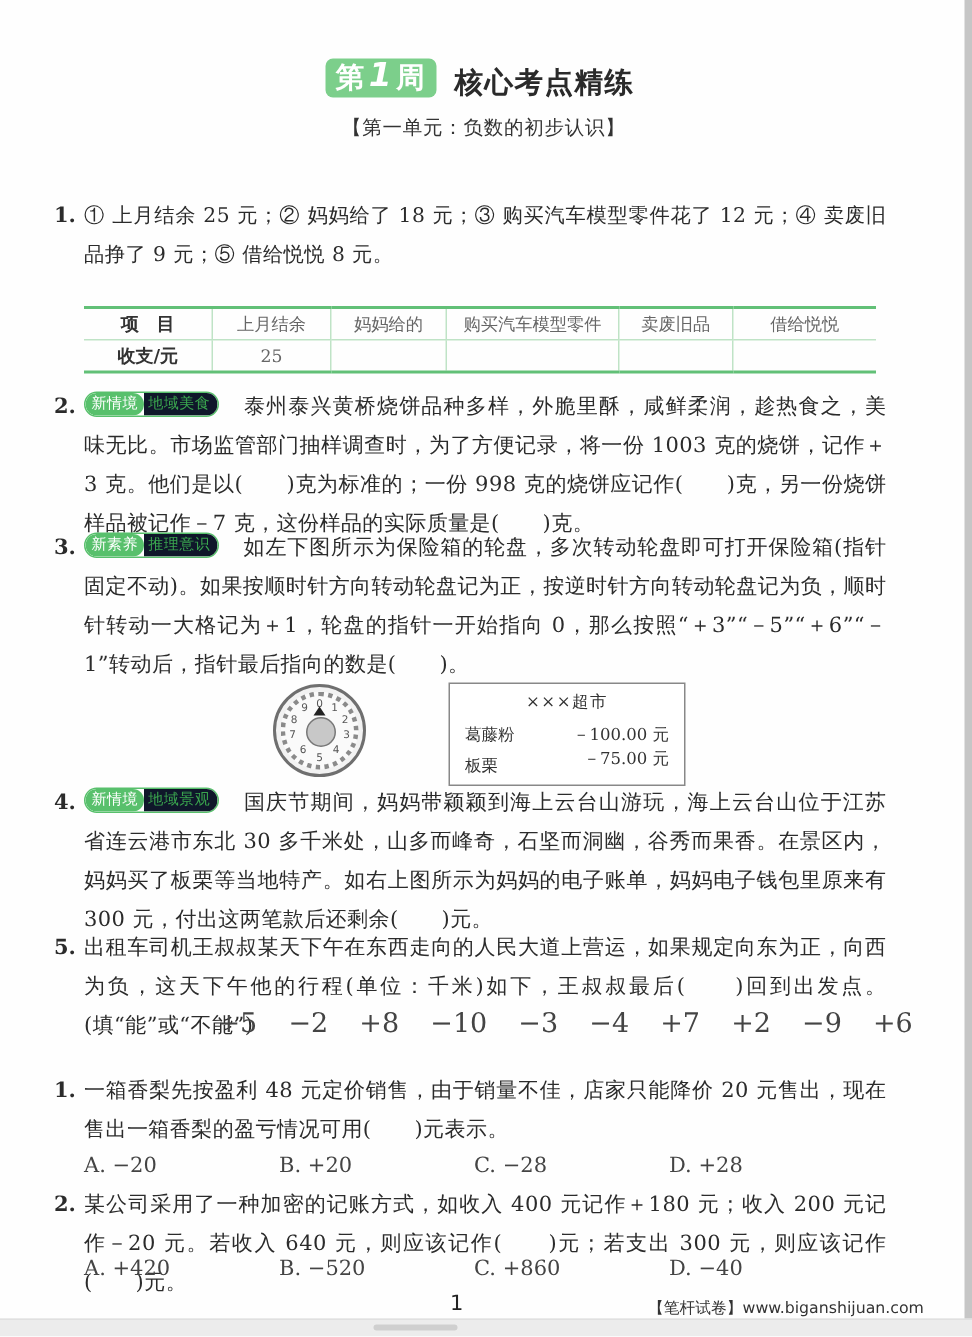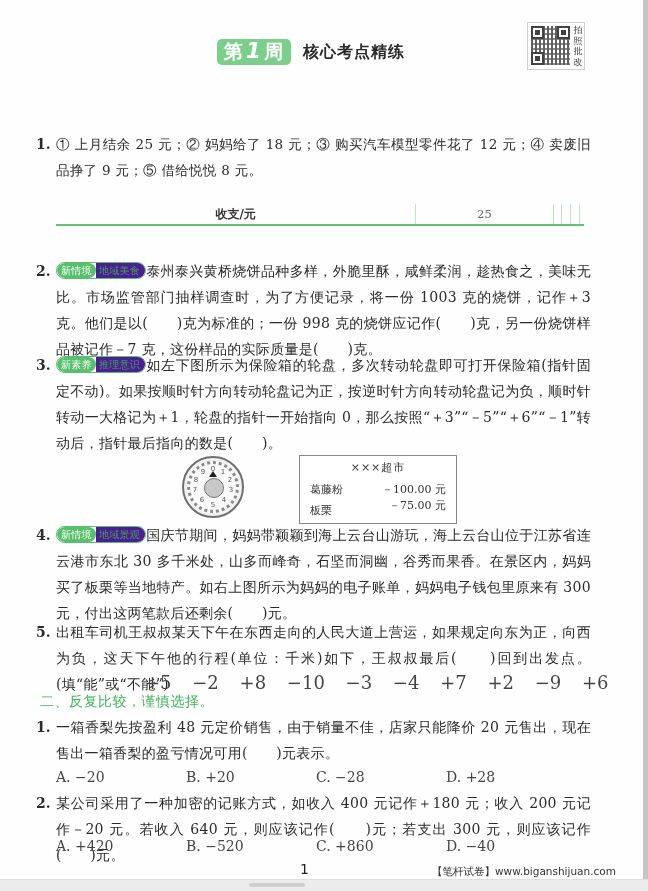--- a/index.html
+++ b/index.html
@@ -16,21 +16,21 @@
 
   .week-badge {
     position:absolute; left:217px; top:39px; width:74px; height:26px;
     background:#7ccf8b; border-radius:5px; color:#fff;
     font-family:"DejaVu Sans","Liberation Sans",sans-serif; font-weight:bold; font-size:19px;
     display:flex; align-items:center; justify-content:center; letter-spacing:1px;
   }
   .week-badge .num { font-style:italic; font-size:22px; margin:0 2px; position:relative; top:-2px; }
   .page-title {
     position:absolute; left:303px; top:42px;
-    font-family:"DejaVu Sans","Liberation Sans",sans-serif; font-weight:bold; font-size:16px; color:#2a2a2a; letter-spacing:1px;
+    font-family:"DejaVu Sans","Liberation Sans",sans-serif; font-weight:bold; font-size:19px; color:#2a2a2a; letter-spacing:1px;
   }
   .unit-title { position:absolute; left:228px; top:76px; font-size:13px; color:#333; letter-spacing:0.5px; }
 
   .qr-box { position:absolute; left:527px; top:22px; width:56px; height:46px; border:1px solid #cfcfcf; background:#fff; }
   .qr { position:absolute; left:3px; top:3px; width:39px; height:39px;
         background:
           repeating-linear-gradient(90deg,#444 0 2px,transparent 2px 4px),
           repeating-linear-gradient(0deg,#777 0 2px,transparent 2px 5px);
         opacity:0.85; }
   .qr .finder { position:absolute; width:9px; height:9px; border:2px solid #222; background:#fff; }
@@ -38,25 +38,25 @@
   .qr-label { position:absolute; left:45px; top:2px; width:10px; font-family:"DejaVu Sans","Liberation Sans",sans-serif; font-size:9px; line-height:10.5px; color:#444; text-align:center; }
 
   .section-title {
     position:absolute; left:40px;
     font-family:"DejaVu Sans","Liberation Sans",sans-serif; font-size:14px; color:#3db356; letter-spacing:0.5px;
   }
   .q { position:absolute; left:36px; width:555px; font-size:14px; line-height:26px; color:#2b2b2b; }
   .q .qnum { position:absolute; left:0; top:0; font-weight:bold; font-family:"DejaVu Serif","Liberation Serif",serif; }
   .q .body { margin-left:20px; text-align:justify; letter-spacing:0.3px; }
 
-  .tags { display:inline-flex; vertical-align:middle; position:relative; top:-2px; margin-right:0;
+  .tags { display:inline-flex; vertical-align:middle; position:relative; top:-2px; margin-right:16px;
           border:1px solid #58c06c; border-radius:9px; height:15px; overflow:hidden;
           font-family:"DejaVu Sans","Liberation Sans",sans-serif; font-size:10px; line-height:15px; }
   .tag-new { background:#58c06c; color:#fff; padding:0 4px; border-radius:8px; }
-  .tag-topic { color:#3aa54e; padding:0 5px 0 3px; background:#4c1d95; }
+  .tag-topic { color:#3aa54e; padding:0 5px 0 3px; background:#0f172a; }
 
   table.income { position:absolute; left:56px; top:204px; width:528px; border-collapse:collapse;
                  font-size:11.5px; color:#666; }
   table.income td { height:20px; text-align:center; border-left:1px solid #bfe3c6; border-right:1px solid #bfe3c6; padding:0; }
   table.income tr.head td { border-top:2px solid #62c077; border-bottom:1px solid #bfe3c6; }
   table.income tr.row td { border-bottom:2px solid #62c077; }
   table.income td.lab { font-family:"DejaVu Sans","Liberation Sans",sans-serif; font-weight:bold; color:#333; font-size:12px; border-left:none; }
   table.income td:last-child { border-right:none; }
 
   .dial { position:absolute; left:182px; top:456px; width:62px; height:62px; border-radius:50%;
@@ -85,40 +85,41 @@
 <body>
 
 <div class="page">
 
   <div class="week-badge">
     <span>第</span>
     <span class="num">1</span>
     <span>周</span>
   </div>
   <div class="page-title">核心考点精练</div>
-
-  <div class="qr-box">
-    <div class="qr">
-      <div class="finder" style="left:0;top:0"></div>
-      <div class="finder" style="right:0;top:0"></div>
-      <div class="finder" style="left:0;bottom:0"></div>
-    </div>
-    <div class="qr-label">拍照批改</div>
-  </div>
+  <div class="unit-title">【第一单元：负数的初步认识】</div>
+
 
 
   <div class="q" style="top:131px">
     <span class="qnum">1.</span>
     <div class="body">
       <div style="font-size:13.5px">① 上月结余 25 元；② 妈妈给了 18 元；③ 购买汽车模型零件花了 12 元；④ 卖废旧品挣了 9 元；⑤ 借给悦悦 8 元。</div>
     </div>
   </div>
 
   <table class="income">
     <tbody>
+        <tr class="head">
+      <td class="lab" style="width:85px">项　目</td>
+      <td style="width:78px">上月结余</td>
+      <td style="width:76px">妈妈给的</td>
+      <td style="width:114px">购买汽车模型零件</td>
+      <td style="width:75px">卖废旧品</td>
+      <td>借给悦悦</td>
+    </tr>
     <tr class="row">
       <td class="lab">收支/元</td>
       <td>25</td>
       <td></td>
       <td></td>
       <td></td>
       <td></td>
     </tr>
   </tbody>
     </table>
@@ -189,21 +190,20 @@
     <span>+8</span>
     <span>−10</span>
     <span>−3</span>
     <span>−4</span>
     <span>+7</span>
     <span>+2</span>
     <span>−9</span>
     <span>+6</span>
   </div>
 
-  <div class="section-title" style="top:693px">二、反复比较，谨慎选择。</div>
 
   <div class="q" style="top:714px">
     <span class="qnum">1.</span>
     <div class="body">
       <div>一箱香梨先按盈利 48 元定价销售，由于销量不佳，店家只能降价 20 元售出，现在售出一箱香梨的盈亏情况可用(　　)元表示。</div>
     </div>
   </div>
   <div class="opts" style="top:769px">
     <span style="left:0">A. −20</span>
     <span style="left:130px">B. +20</span>

